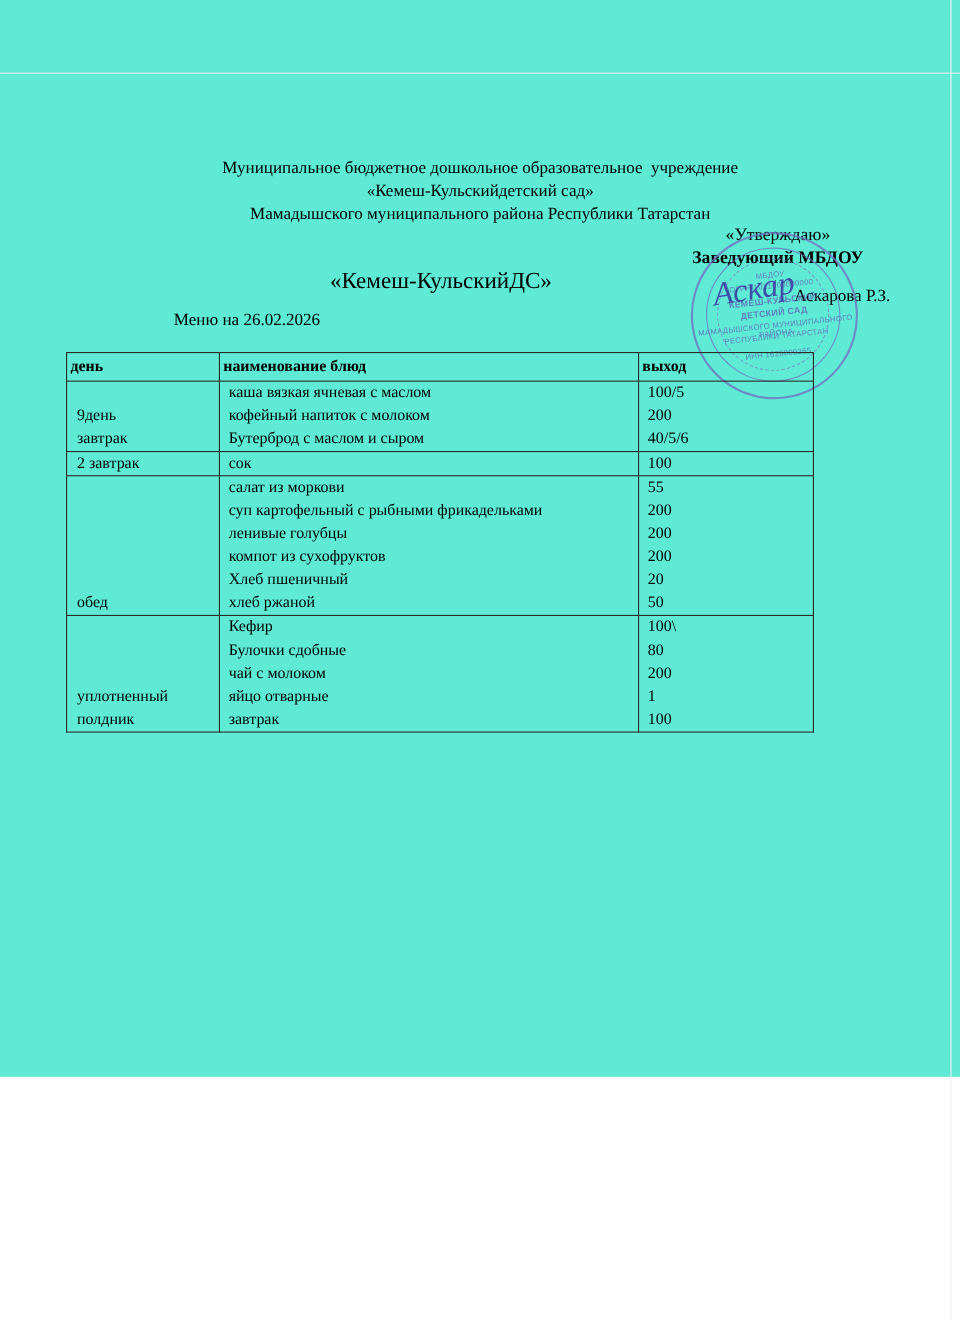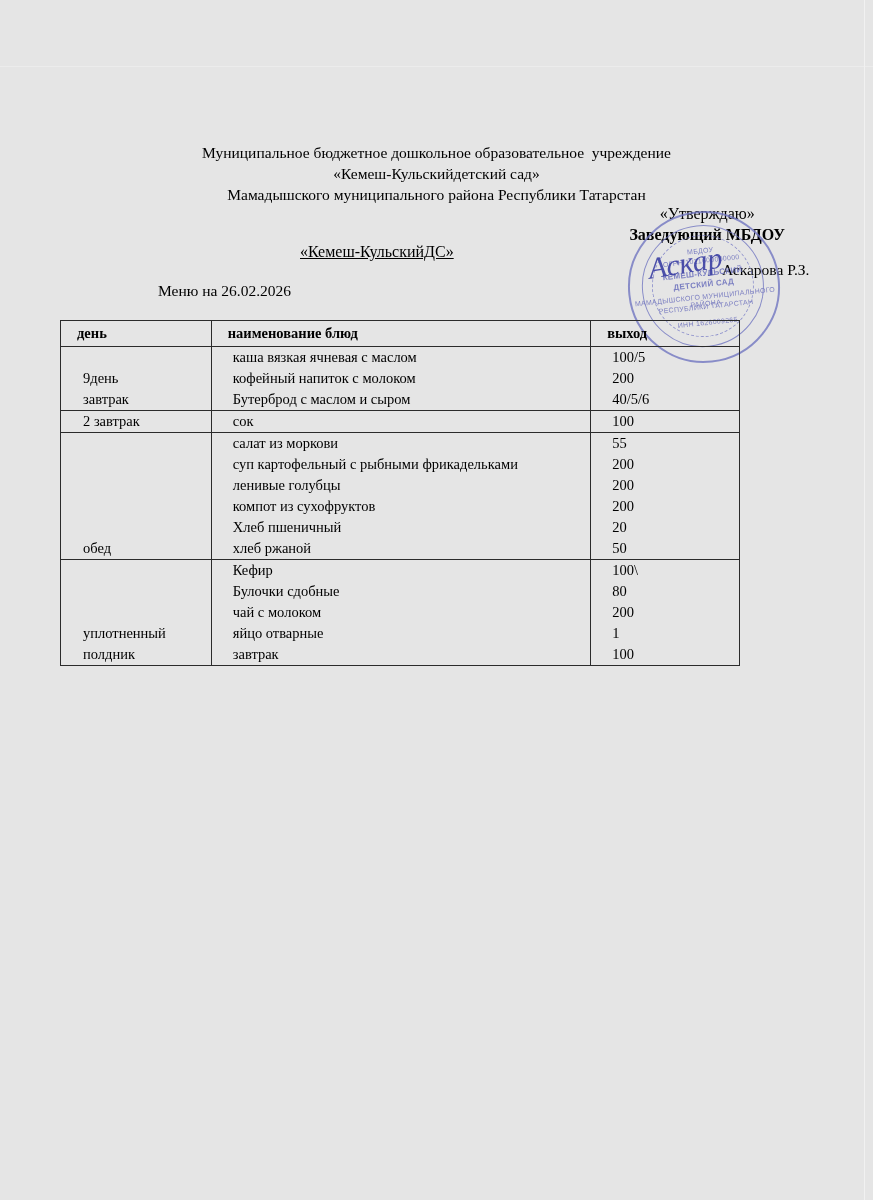--- a/index.html
+++ b/index.html
@@ -12,22 +12,22 @@
     background: #ffffff;
     font-family: "Liberation Serif", serif;
     color: #000000;
     position: relative;
     overflow: hidden;
   }
   .page {
     position: absolute;
     left: 0; top: 0;
     width: 873px;
-    height: 1200px;
-    background: #e5e5e5;
+    height: 979px;
+    background: #5eead4;
   }
   
   .scan-edge-top {
     position: absolute;
     left: 0; top: 66px;
     width: 873px; height: 1px;
     background: #ececec;
   }
   .scan-edge-right {
     position: absolute;
@@ -53,22 +53,21 @@
     font-size: 16px;
     line-height: 21px;
   }
   .approve-line1 { }
   .approve-line2 { font-weight: bold; }
 
   .org-name {
     position: absolute;
     left: 300px;
     top: 243px;
-    font-size: 16px;
-    text-decoration: underline;
+    font-size: 21px;
   }
   .director-name {
     position: absolute;
     left: 722px;
     top: 261px;
     font-size: 15.5px;
   }
 
   .menu-date {
     position: absolute;
@@ -136,21 +135,21 @@
   .menu-table {
     position: absolute;
     left: 60px;
     top: 320px;
     width: 680px;
     border-collapse: collapse;
     font-size: 14.5px;
   }
   .menu-table td, .menu-table th {
     border: 1px solid #2b2b2b;
-    padding: 0 16px;
+    padding: 0 3px;
     vertical-align: top;
     text-align: left;
     font-weight: normal;
   }
   .menu-table thead td {
     font-weight: bold;
     height: 25px;
     line-height: 25px;
   }
   .col-day { width: 135px; }

